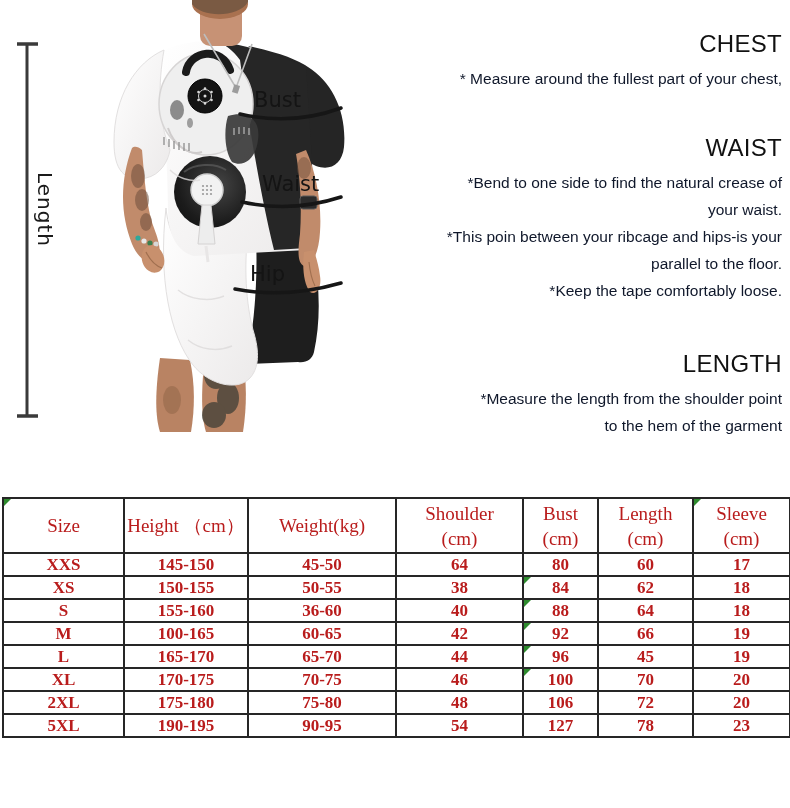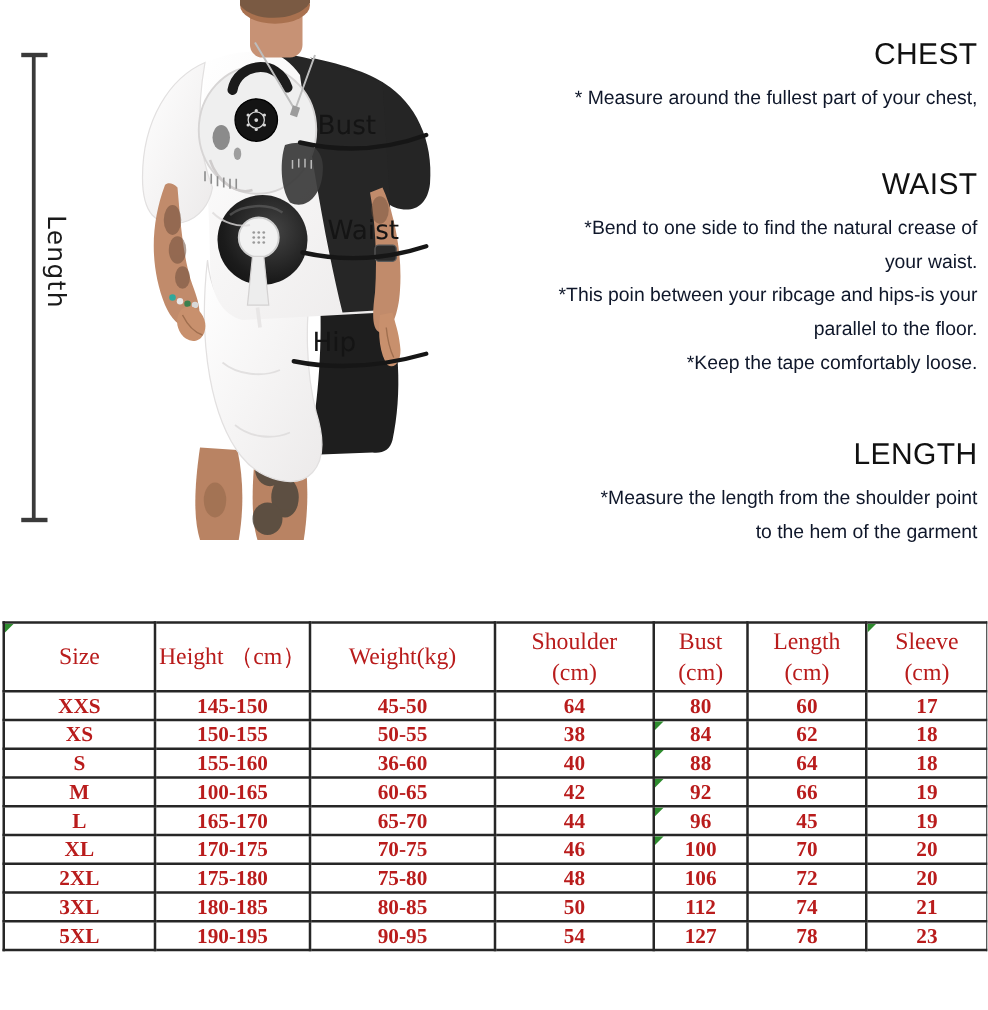--- a/index.html
+++ b/index.html
@@ -316,29 +316,20 @@
         <tr>
           <td>2XL</td>
           <td>175-180</td>
           <td>75-80</td>
           <td>48</td>
           <td>106</td>
           <td>72</td>
           <td>20</td>
         </tr>
         <tr>
-          <td>3XL</td>
-          <td>180-185</td>
-          <td>80-85</td>
-          <td>50</td>
-          <td>112</td>
-          <td>74</td>
-          <td>21</td>
-        </tr>
-        <tr>
           <td>5XL</td>
           <td>190-195</td>
           <td>90-95</td>
           <td>54</td>
           <td>127</td>
           <td>78</td>
           <td>23</td>
         </tr>
       </tbody>
     </table>

